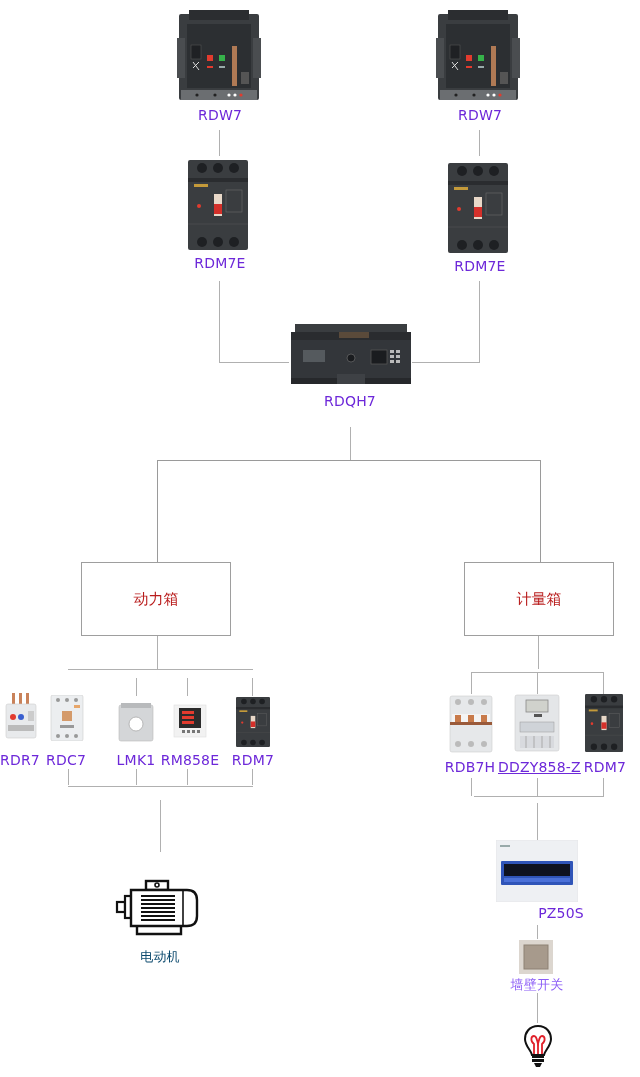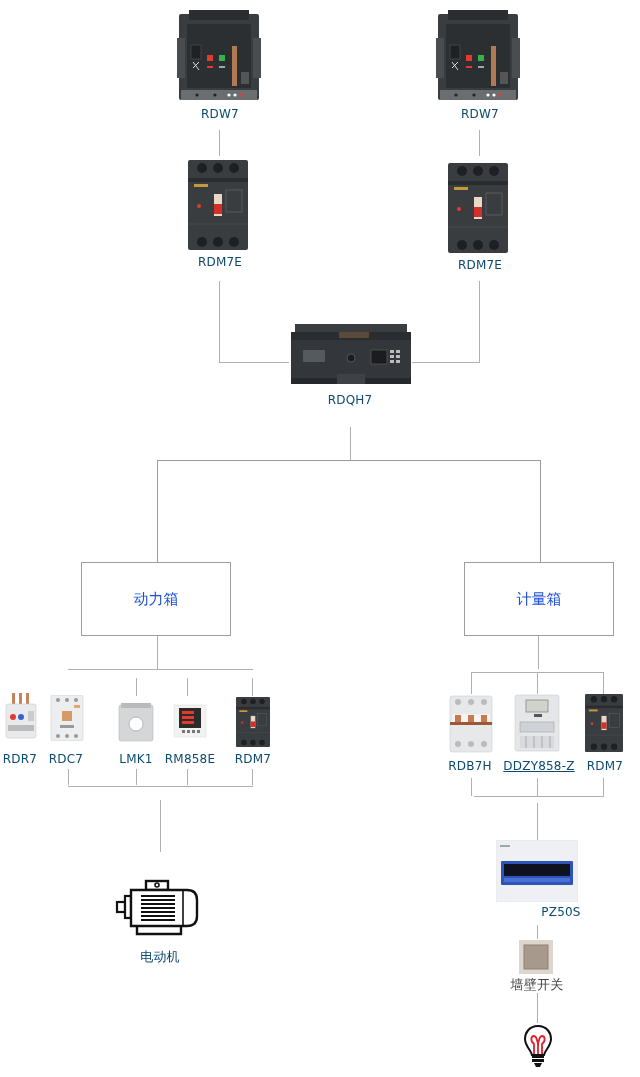--- a/index.html
+++ b/index.html
@@ -1,23 +1,23 @@
 <!DOCTYPE html>
 <html><head>
 <meta charset="utf-8">
 <style>
   html, body { margin: 0; padding: 0; background: #ffffff; }
   body { width: 640px; height: 1077px; position: relative; overflow: hidden;
          font-family: "DejaVu Sans", "Liberation Sans", sans-serif; color: #555; }
   .abs { position: absolute; }
-  .lbl { position: absolute; font-size: 12px; color: #0c4a6e; text-align: center; white-space: nowrap; letter-spacing: 0.2px; }
+  .lbl { position: absolute; font-size: 14px; color: #6d28d9; text-align: center; white-space: nowrap; letter-spacing: 0.2px; }
   .lbl-sm { font-size: 13px; }
   .line { position: absolute; background: #b0b0b0; }
   .line-dark { background: #9a9a9a; }
-  .box { position: absolute; border: 1px solid #9e9e9e; background: #fff; display: flex; align-items: center; justify-content: center; font-size: 15px; color: #1d4ed8; }
+  .box { position: absolute; border: 1px solid #9e9e9e; background: #fff; display: flex; align-items: center; justify-content: center; font-size: 15px; color: #b91c1c; }
   svg { display: block; }
 </style>
 </head>
 <body>
 
 <div>
 
   <div class="line" style="left:219px;top:130px;width:1px;height:26px;"></div>
   <div class="line" style="left:479px;top:130px;width:1px;height:26px;"></div>
 
@@ -286,21 +286,21 @@
   </svg>
 </div>
 <div class="lbl" style="left:521px;top:905px;width:80px;">PZ50S</div>
 
 <div class="abs" style="left:519px;top:940px;width:34px;height:34px;">
   <svg width="34" height="34">
     <rect x="0" y="0" width="34" height="34" fill="#dcd6cf"></rect>
     <rect x="5" y="5" width="24" height="24" fill="#a79a8c" stroke="#8d8175" stroke-width="1"></rect>
   </svg>
 </div>
-<div class="lbl lbl-sm" style="left:497px;top:976px;width:80px;color:#404040;">墙壁开关</div>
+<div class="lbl lbl-sm" style="left:497px;top:976px;width:80px;color:#8b5cf6;">墙壁开关</div>
 
 <div class="abs" style="left:523px;top:1024px;width:30px;height:46px;">
   <svg width="30" height="46">
     <path d="M15 2 C6 2 2 9 2 15 C2 22 8 26 9 31 L21 31 C22 26 28 22 28 15 C28 9 24 2 15 2 Z" fill="#fff" stroke="#111" stroke-width="2"></path>
     <path d="M11 30 L11 20 C7 17 8 12 11 12 C14 12 14 17 15 20 C16 17 16 12 19 12 C22 12 23 17 19 20 L19 30" fill="none" stroke="#e0202a" stroke-width="1.8"></path>
     <line x1="15" y1="20" x2="15" y2="30" stroke="#e0202a" stroke-width="1.8"></line>
     <rect x="9" y="31" width="12" height="3" fill="#111"></rect>
     <rect x="9" y="35" width="12" height="3" fill="#111"></rect>
     <path d="M11 39 L19 39 L17 43 L13 43 Z" fill="#111"></path>
   </svg>

